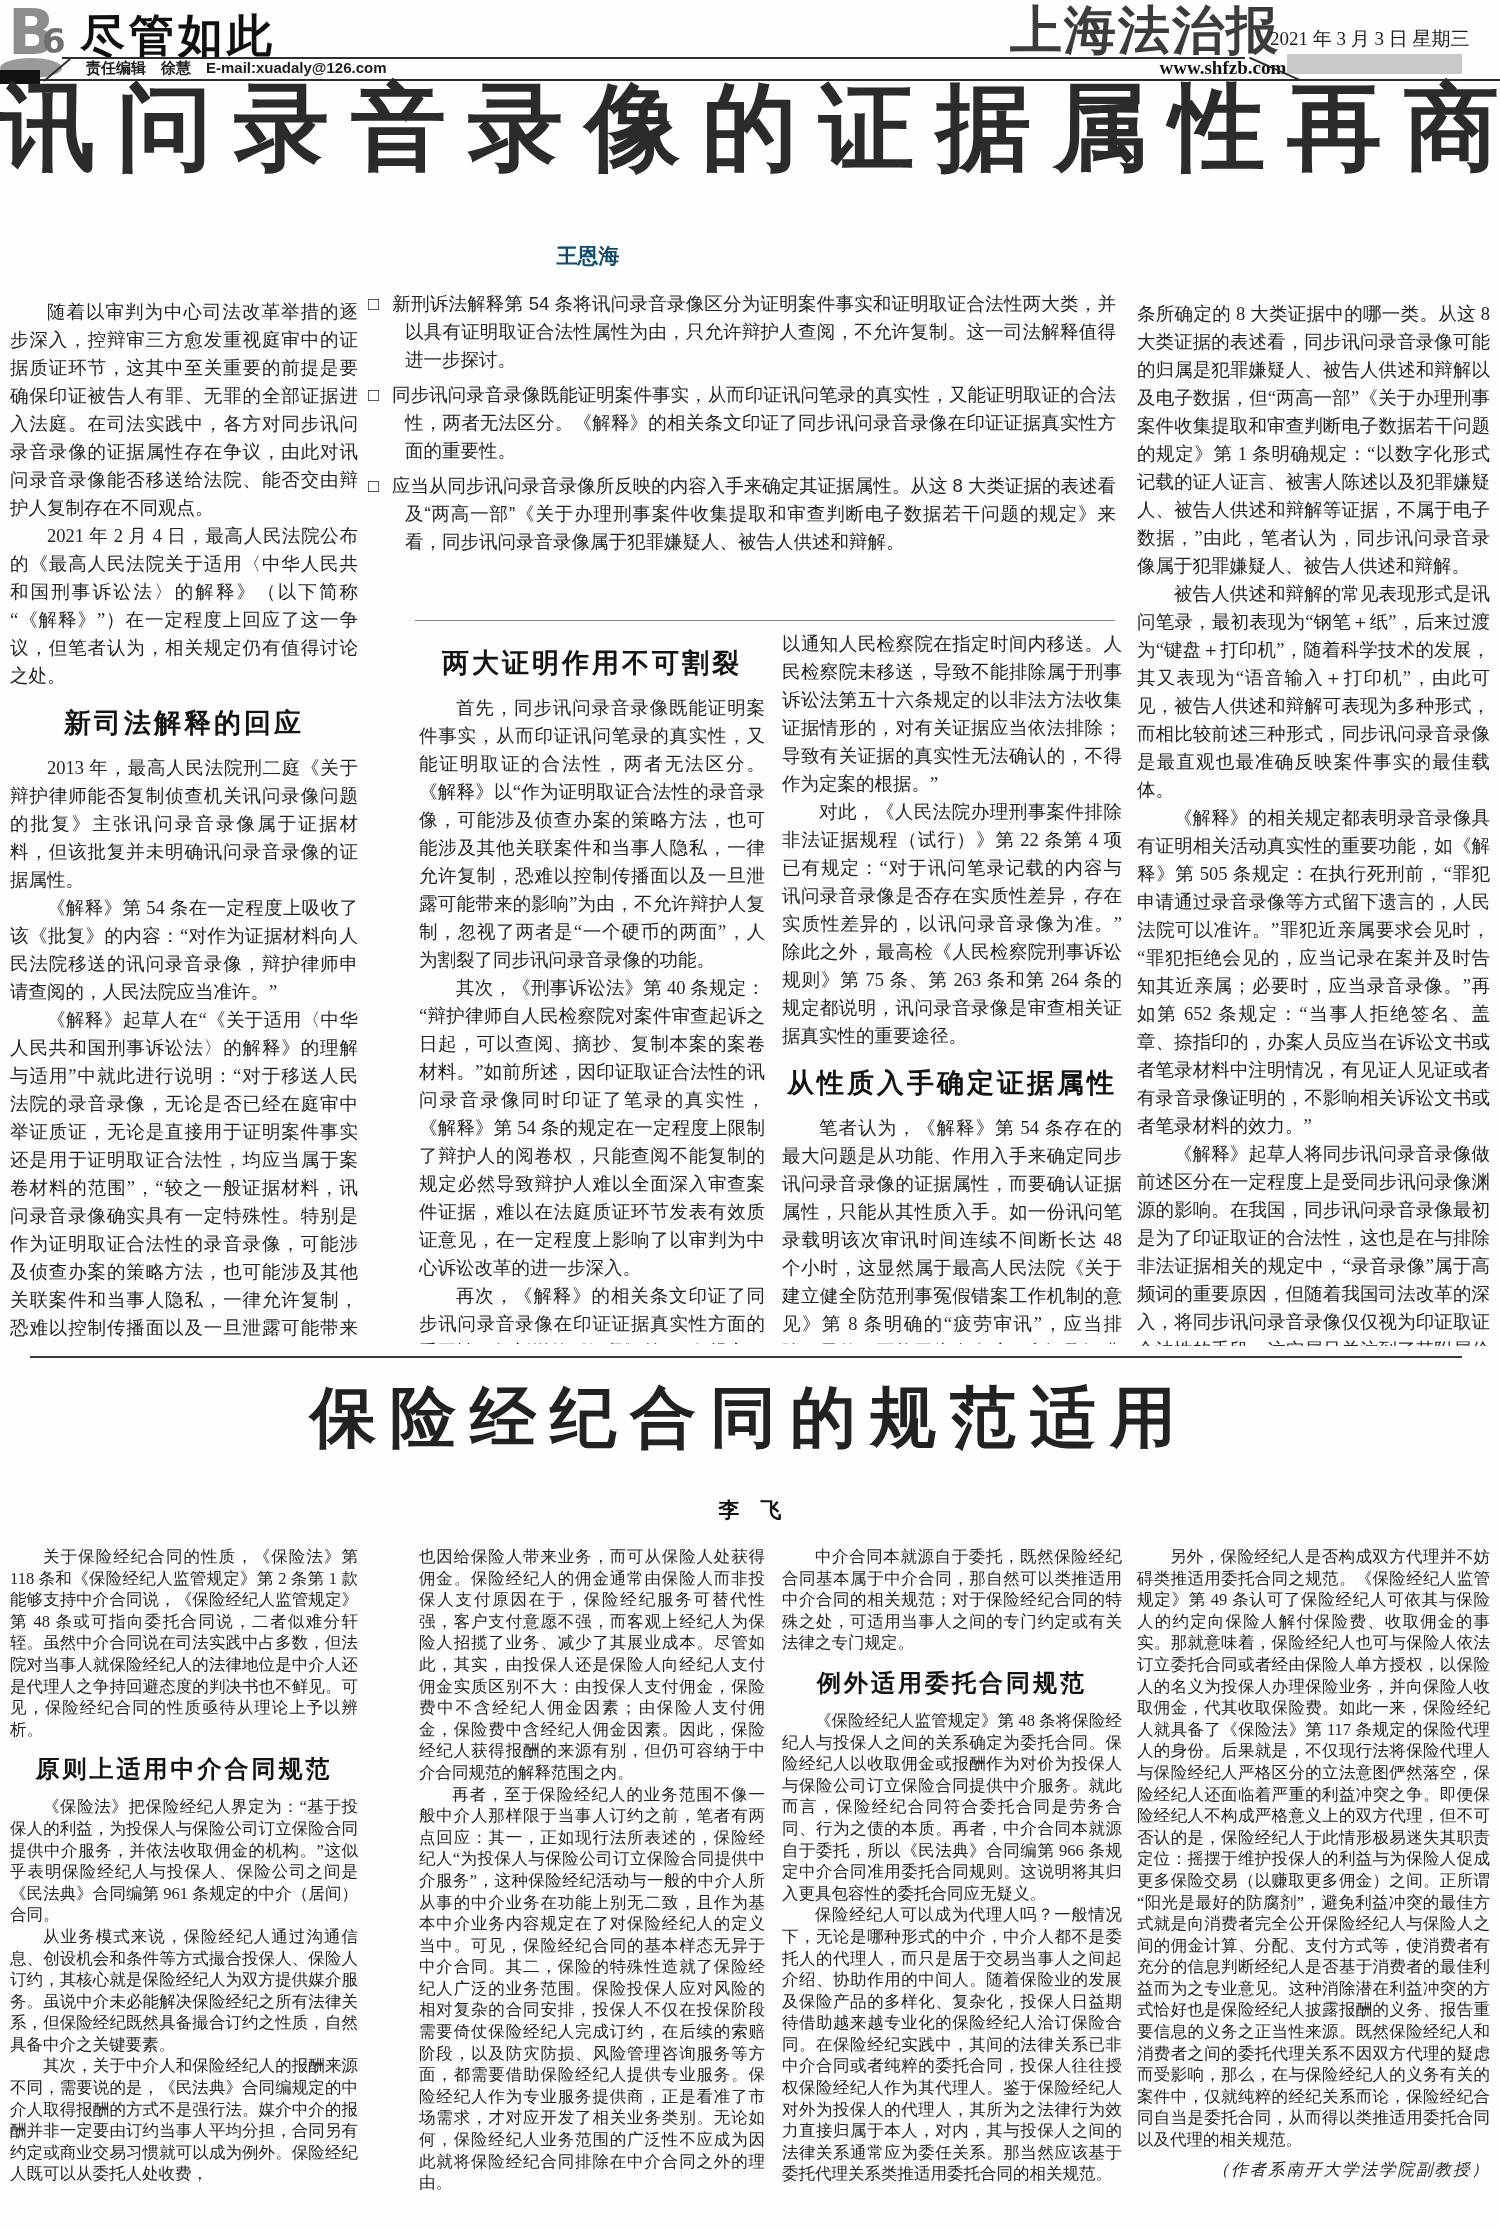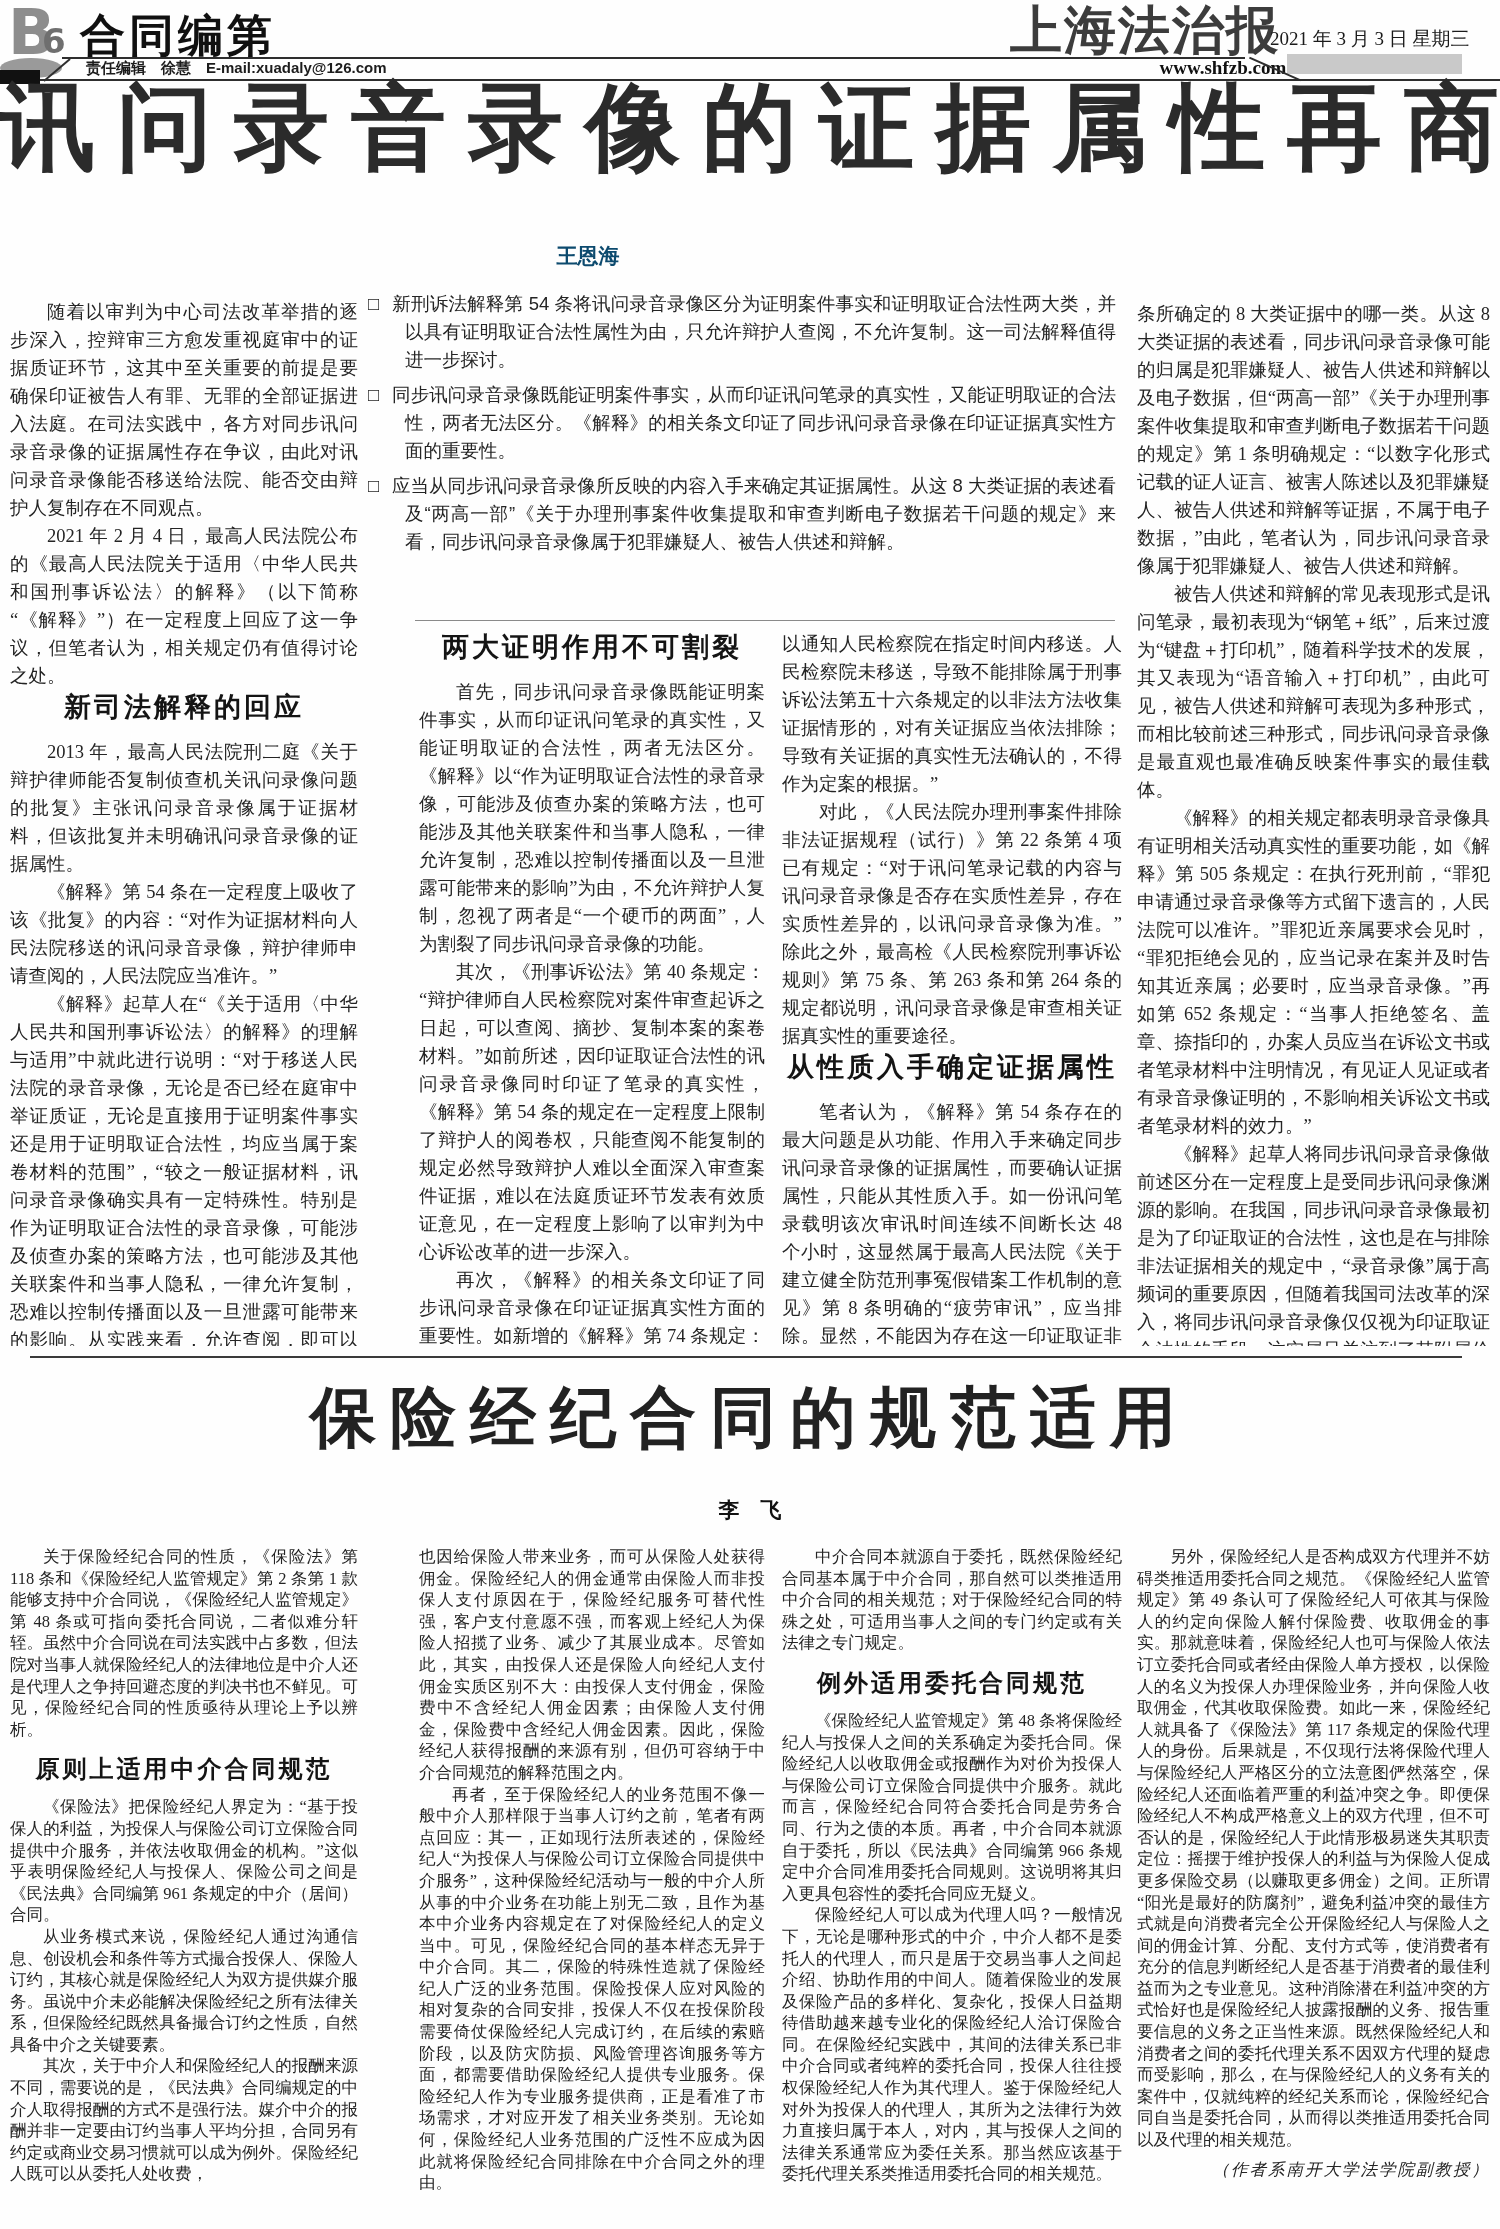--- a/index.html
+++ b/index.html
@@ -27,21 +27,21 @@
                font-weight:900;font-size:95px;line-height:1.05;color:#2b2b2b;letter-spacing:22px;white-space:nowrap;}
   .a1-author{left:368px;top:242px;width:440px;text-align:center;font-size:21px;font-weight:bold;color:#0c4a6e;}
   .summary-box{left:368px;top:290px;width:748px;font-family:"Liberation Sans","DejaVu Sans",sans-serif;
                font-size:21px;line-height:31.5px;color:#232323;}
   .summary-box .blk{margin-bottom:7px;padding-left:2em;text-indent:-2em;text-align:justify;}
   .summary-box .bullet{display:inline-block;width:1.3em;text-indent:0;}
   .under-box-rule{left:415px;top:620px;width:700px;height:1px;background:#8a8a8a;}
   .col{position:absolute;overflow:hidden;text-align:justify;}
   .a1 .blk{font-size:18.5px;line-height:28px;color:#242424;}
   .a1 .t-h{font-family:"Liberation Sans","DejaVu Sans",sans-serif;font-weight:900;font-size:27px;line-height:34px;
-           text-align:center;text-indent:0;color:#141414;margin:0 0 14px;letter-spacing:3px;}
+           text-align:center;text-indent:0;color:#141414;margin:16px 0 14px;letter-spacing:3px;}
   .t-p{text-indent:2em;}
   .t-cont{text-indent:0;}
   .t-credit{text-align:right;text-indent:0;letter-spacing:2px;font-style:italic;margin-top:8px;}
   .a1-col1{left:10px;top:298px;width:348px;height:1048px;}
   .a1-col2{left:419px;top:630px;width:346px;height:714px;}
   .a1-col3{left:782px;top:630px;width:340px;height:714px;}
   .a1-col4{left:1137px;top:300px;width:353px;height:1046px;}
   .article-divider{left:30px;top:1356px;width:1432px;height:2px;background:#3a3a3a;}
   
   .a2-headline{left:0px;top:1382px;width:1500px;text-align:center;font-family:"DejaVu Sans",sans-serif;
@@ -56,21 +56,21 @@
   .a2-col4{left:1137px;top:1546px;width:353px;height:676px;}
 </style>
 </head>
 <body>
 
 <div class="page">
 
   <div class="abs badge-b">B</div>
   <div class="abs badge-6">6</div>
   <div class="abs badge-ellipse"></div>
-  <div class="abs section-title">合同编第</div>
+  <div class="abs section-title">尽管如此</div>
   <div class="abs rule-a"></div>
   <div class="abs editor-line">责任编辑　徐慧　E-mail:xuadaly@126.com</div>
   <div class="abs masthead">上海法治报</div>
   <div class="abs masthead-url">www.shfzb.com.cn</div>
   <div class="abs issue-date">2021 年 3 月 3 日  星期三</div>
   <div class="abs date-bar"></div>
   <div class="abs slash slash-left"></div>
   <div class="abs slash slash-right"></div>
   <div class="abs rule-b"></div>
   <div class="abs black-block"></div>

